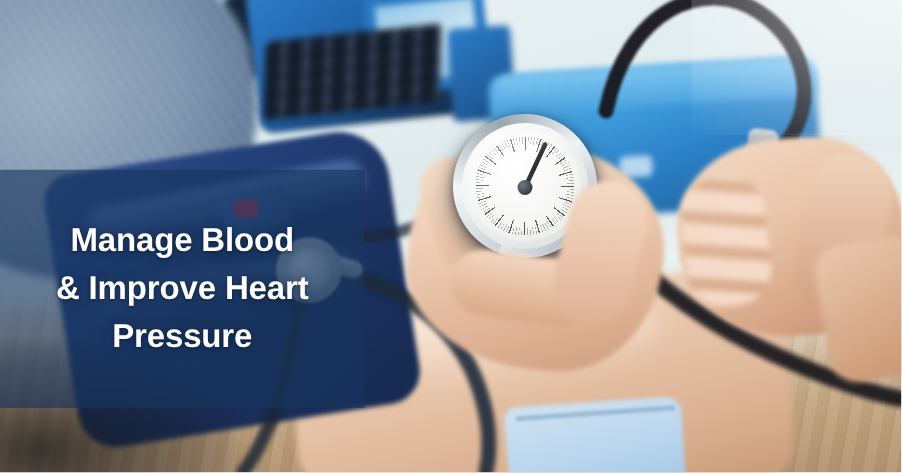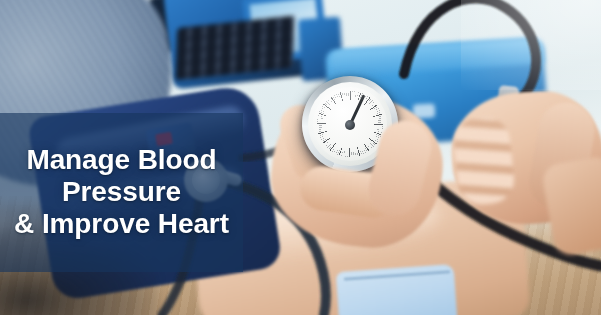--- a/index.html
+++ b/index.html
@@ -521,21 +521,21 @@
     justify-content: center;
     box-sizing: border-box;
     padding: 4px 8px 6px;
   }
   .headline {
     margin: 0;
     text-align: center;
     color: #ffffff;
     font-family: "Liberation Sans", sans-serif;
     font-weight: bold;
-    font-size: 28px;
+    font-size: 22px;
     line-height: 32px;
     letter-spacing: -0.1px;
     text-shadow:
       0 1px 2px rgba(8,20,36,0.55),
       0 0 8px rgba(10,26,46,0.35);
     white-space: nowrap;
   }
   .headline .hl-line { display: block; }
 </style>
 </head>
@@ -625,18 +625,18 @@
     <div class="wrist-right"></div>
 
     <div class="vig-bottom-left"></div>
     <div class="vig-top-right"></div>
     <div class="soft-blur-all"></div>
   </div>
 
   <div class="overlay-panel">
     <h1 class="headline">
       <span class="hl-line">Manage Blood</span>
+      <span class="hl-line">&amp; Improve Heart</span>
       <span class="hl-line">Pressure</span>
-      <span class="hl-line">&amp; Improve Heart</span>
     </h1>
   </div>
 
 </div>
 
 </body></html>

